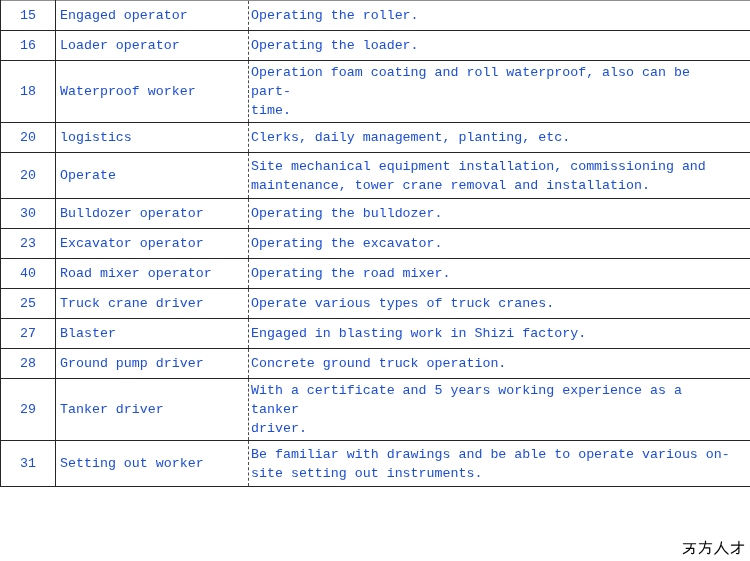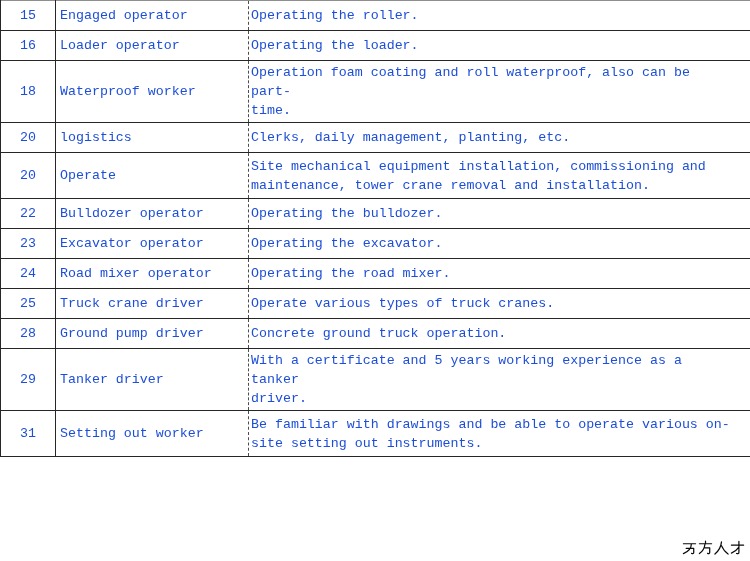--- a/index.html
+++ b/index.html
@@ -100,38 +100,43 @@
           <td class="title">logistics</td>
           <td class="desc">Clerks, daily management, planting, etc.</td>
         </tr>
         <tr class="double">
           <td class="no">20</td>
           <td class="title">Operate</td>
           <td class="desc">Site mechanical equipment installation, commissioning and
 maintenance, tower crane removal and installation.</td>
         </tr>
         <tr class="single">
-          <td class="no">22</td>
+          <td class="no">30</td>
           <td class="title">Bulldozer operator</td>
           <td class="desc">Operating the bulldozer.</td>
         </tr>
         <tr class="single">
           <td class="no">23</td>
           <td class="title">Excavator operator</td>
           <td class="desc">Operating the excavator.</td>
         </tr>
         <tr class="single">
-          <td class="no">24</td>
+          <td class="no">40</td>
           <td class="title">Road mixer operator</td>
           <td class="desc">Operating the road mixer.</td>
         </tr>
         <tr class="single">
           <td class="no">25</td>
           <td class="title">Truck crane driver</td>
           <td class="desc">Operate various types of truck cranes.</td>
+        </tr>
+        <tr class="single">
+          <td class="no">27</td>
+          <td class="title">Blaster</td>
+          <td class="desc">Engaged in blasting work in Shizi factory.</td>
         </tr>
         <tr class="single">
           <td class="no">28</td>
           <td class="title">Ground pump driver</td>
           <td class="desc">Concrete ground truck operation.</td>
         </tr>
         <tr class="double">
           <td class="no">29</td>
           <td class="title">Tanker driver</td>
           <td class="desc">With a certificate and 5 years working experience as a tanker

